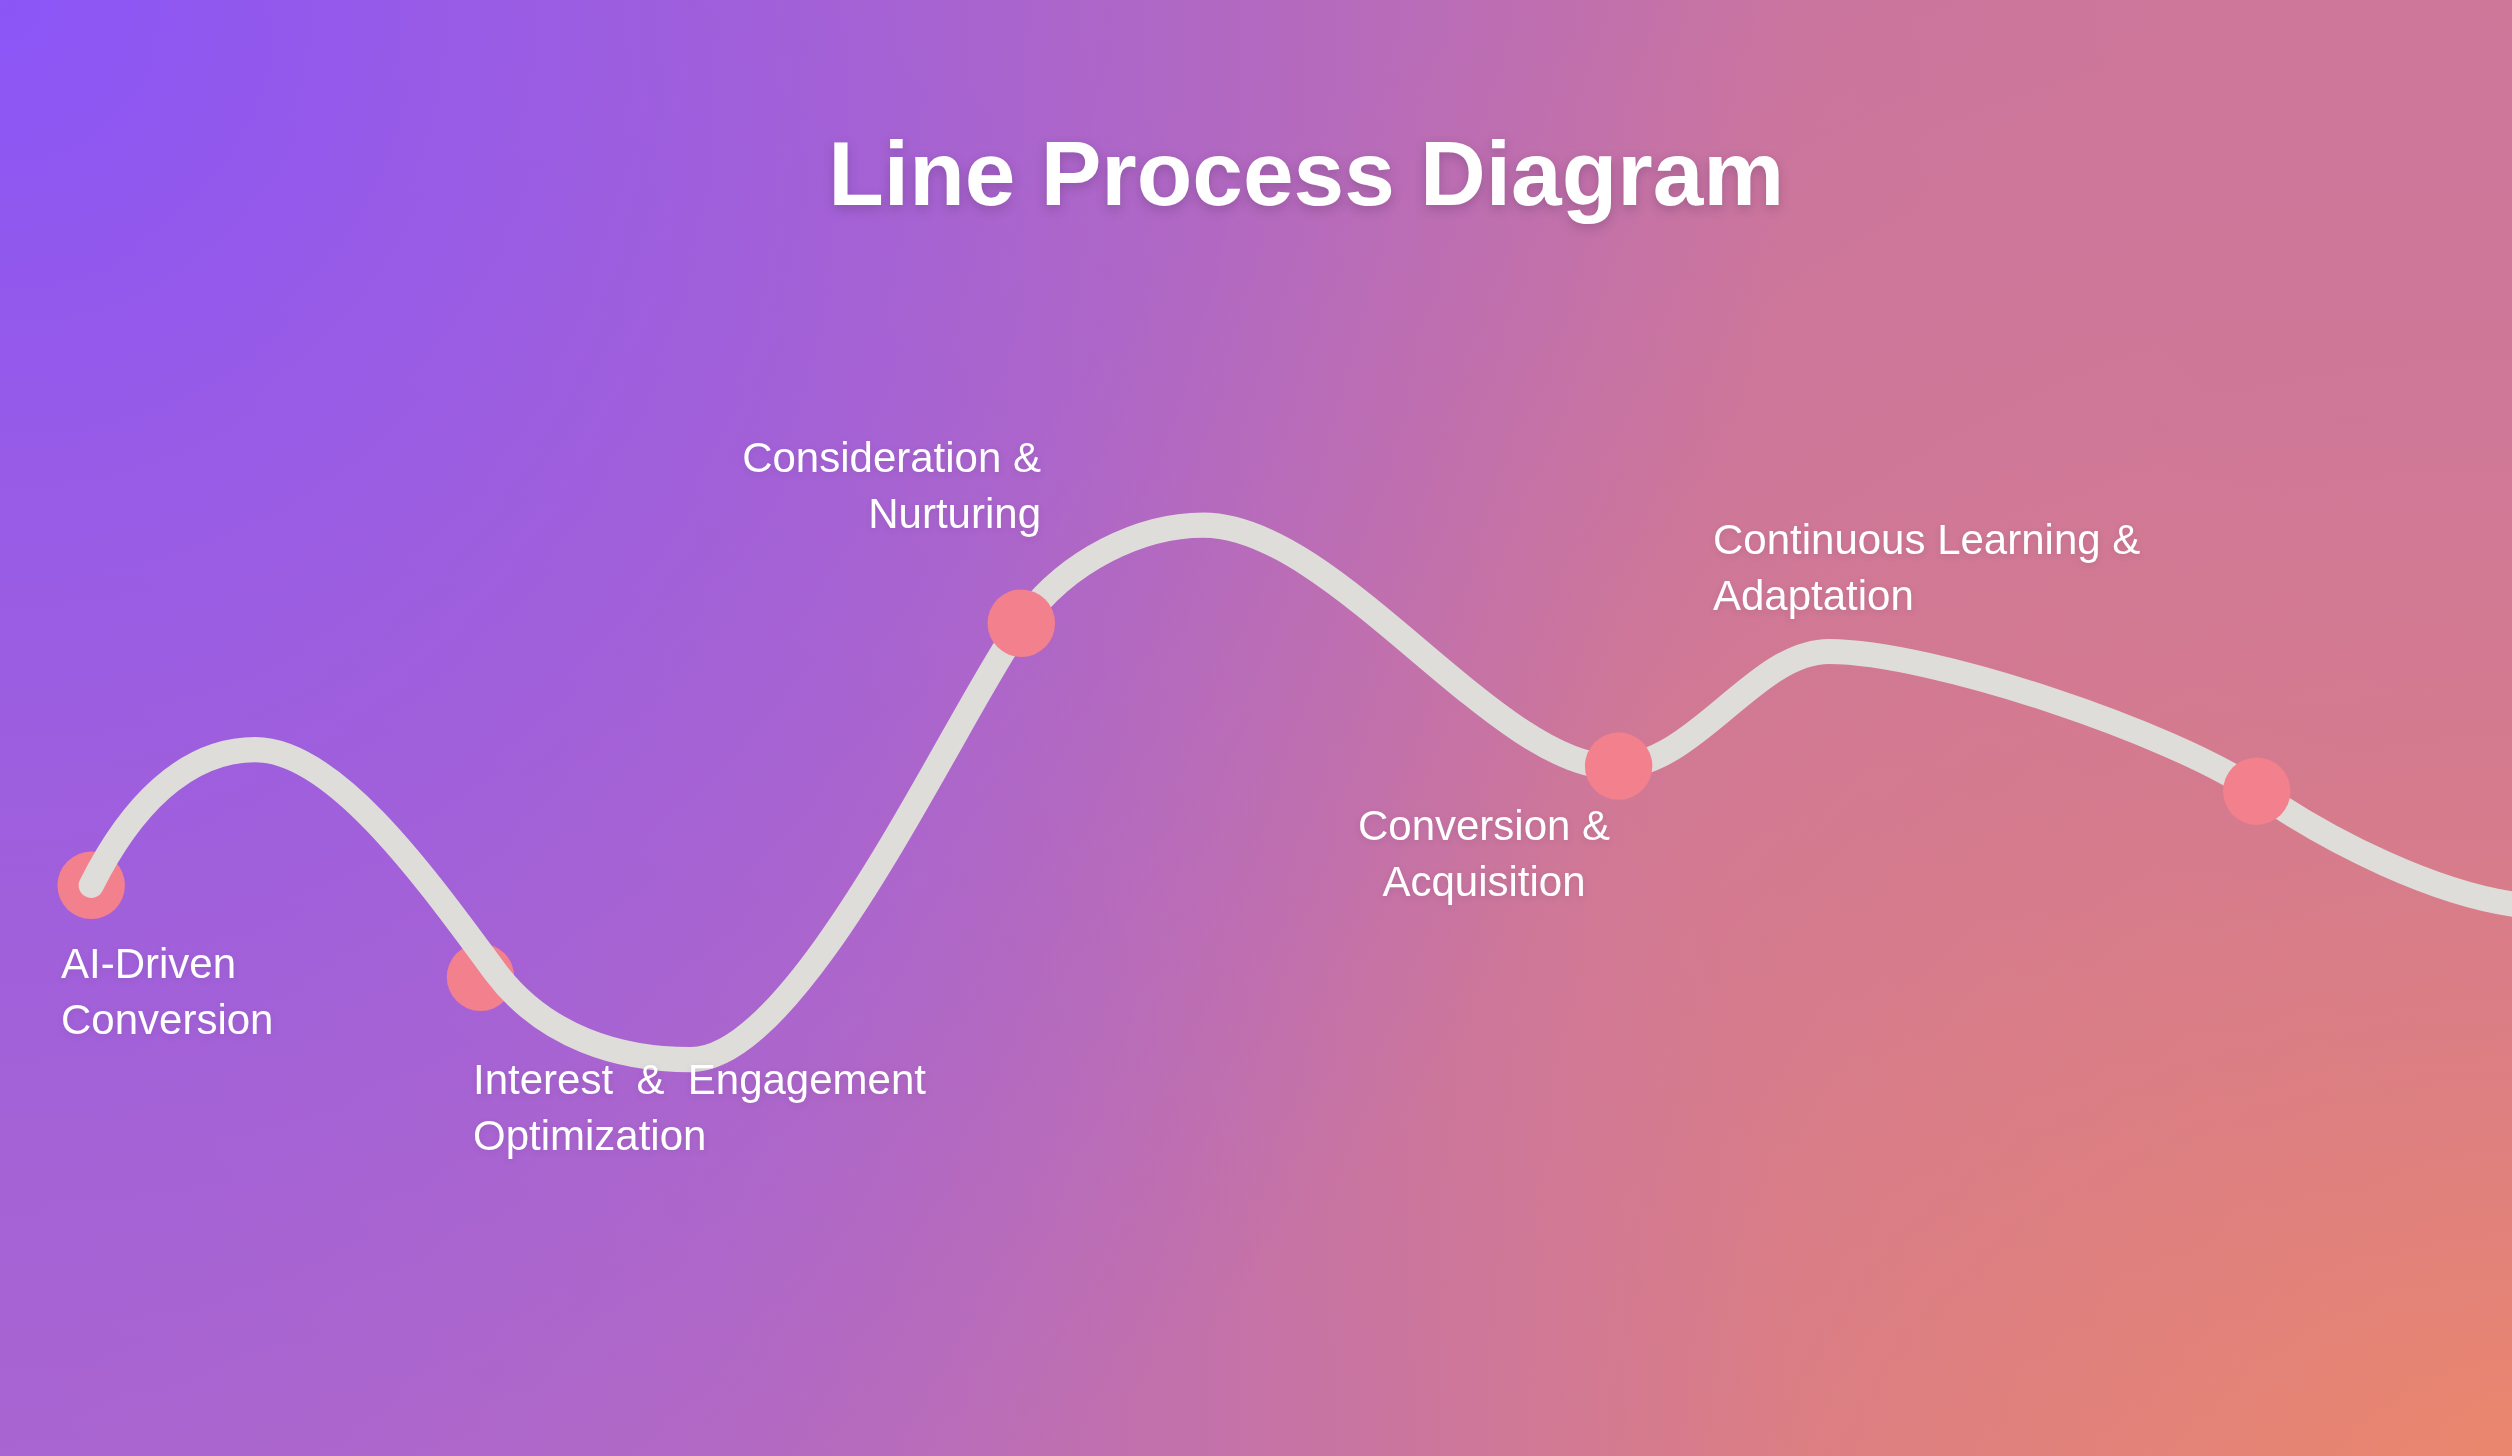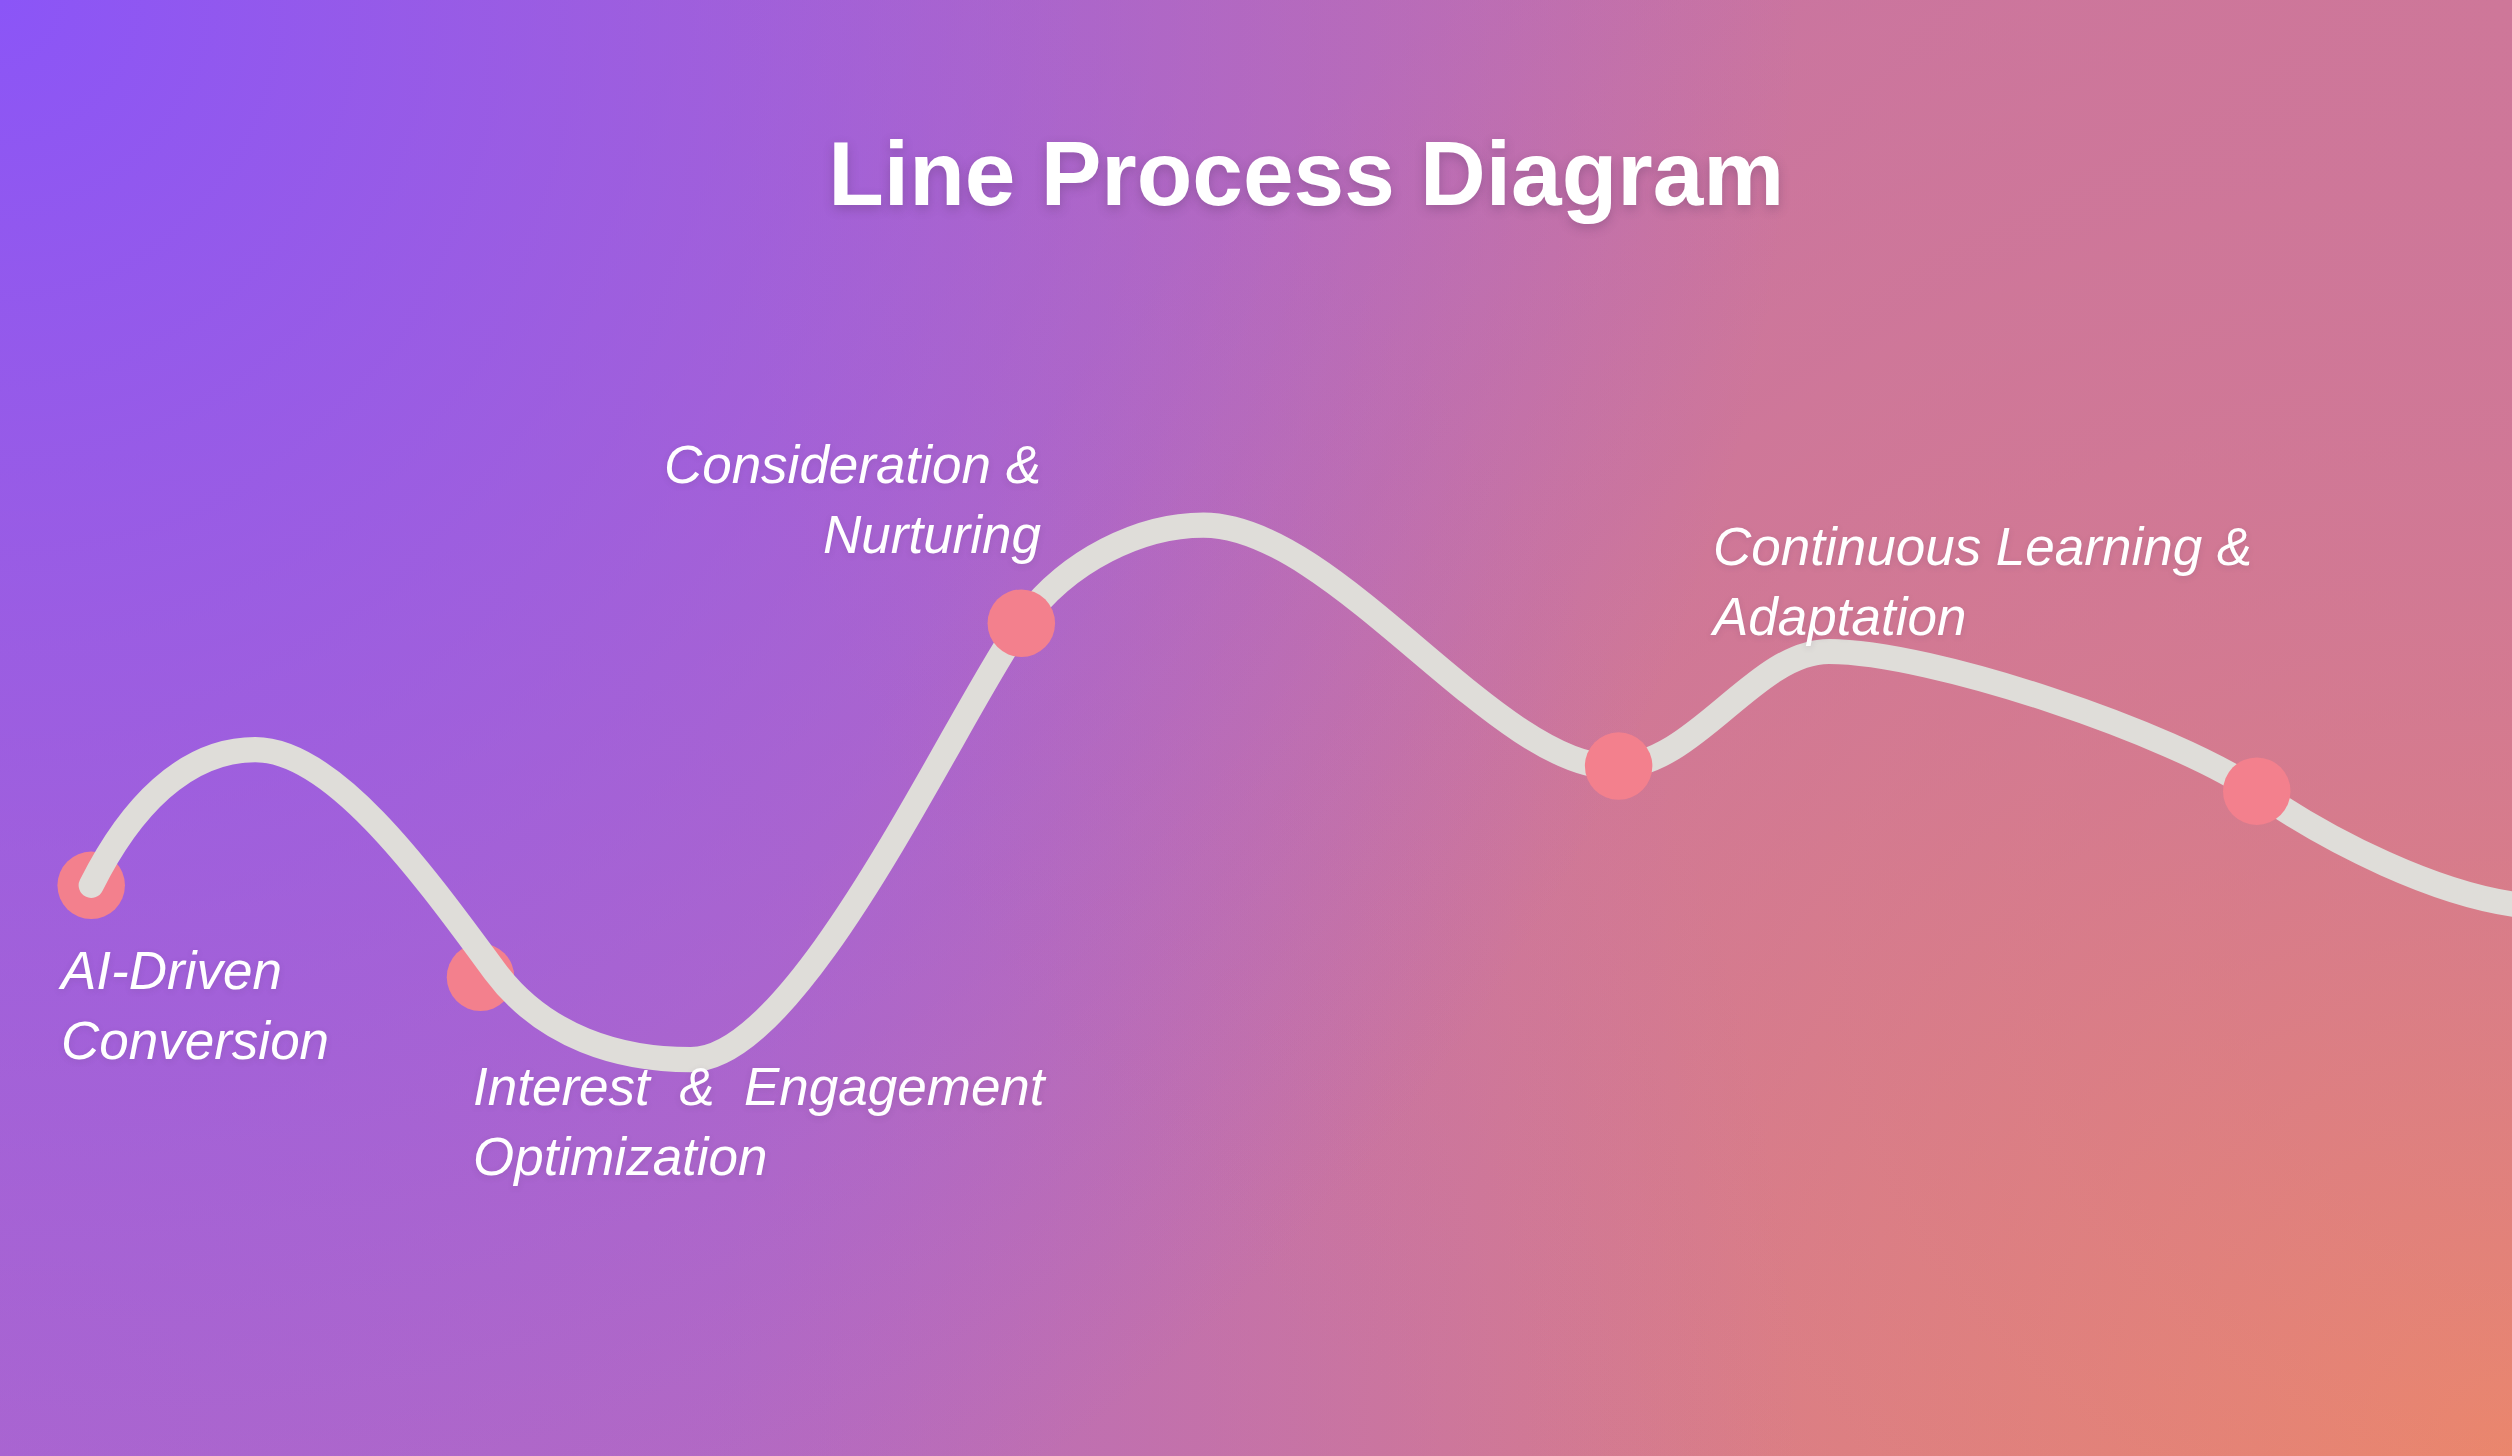--- a/index.html
+++ b/index.html
@@ -33,25 +33,24 @@
     transform: translateX(-50%);
     color: var(--text, #ffffff);
     font-size: 91px;
     font-weight: 700;
     white-space: nowrap;
     text-shadow: 0 3.9px 11px rgba(80, 50, 90, 0.30);
   }
   .step-label {
     position: absolute;
     color: var(--text, #ffffff);
-    font-size: 53px;
+    font-size: 42px;
     line-height: 1.33;
     white-space: pre-wrap;
     text-shadow: 0 1.6px 6.3px rgba(90, 60, 100, 0.15);
-    font-style: italic;
   }
   .pos-1 { left: 61px;   top: 936px; text-align: left; }
   .pos-2 { left: 473px;  top: 1052px; text-align: left; }
   .pos-3 { left: 491px;  top: 430px;  width: 550px; text-align: right; }
   .pos-4 { left: 1209px; top: 798px; width: 550px; text-align: center; }
   .pos-5 { left: 1713px; top: 512px;  width: 628px; }
 </style>
 </head>
 <body>
 
@@ -83,18 +82,20 @@
 
   <div class="step-label pos-1">AI-Driven
 Conversion</div>
 
   <div class="step-label pos-2">Interest  &amp;  Engagement
 Optimization</div>
 
   <div class="step-label pos-3">Consideration &amp;
 Nurturing</div>
 
+  <div class="step-label pos-4">Conversion &amp;
+Acquisition</div>
 
   <div class="step-label pos-5">Continuous Learning &amp;
 Adaptation</div>
 
 </div>
 
 
 </body></html>

